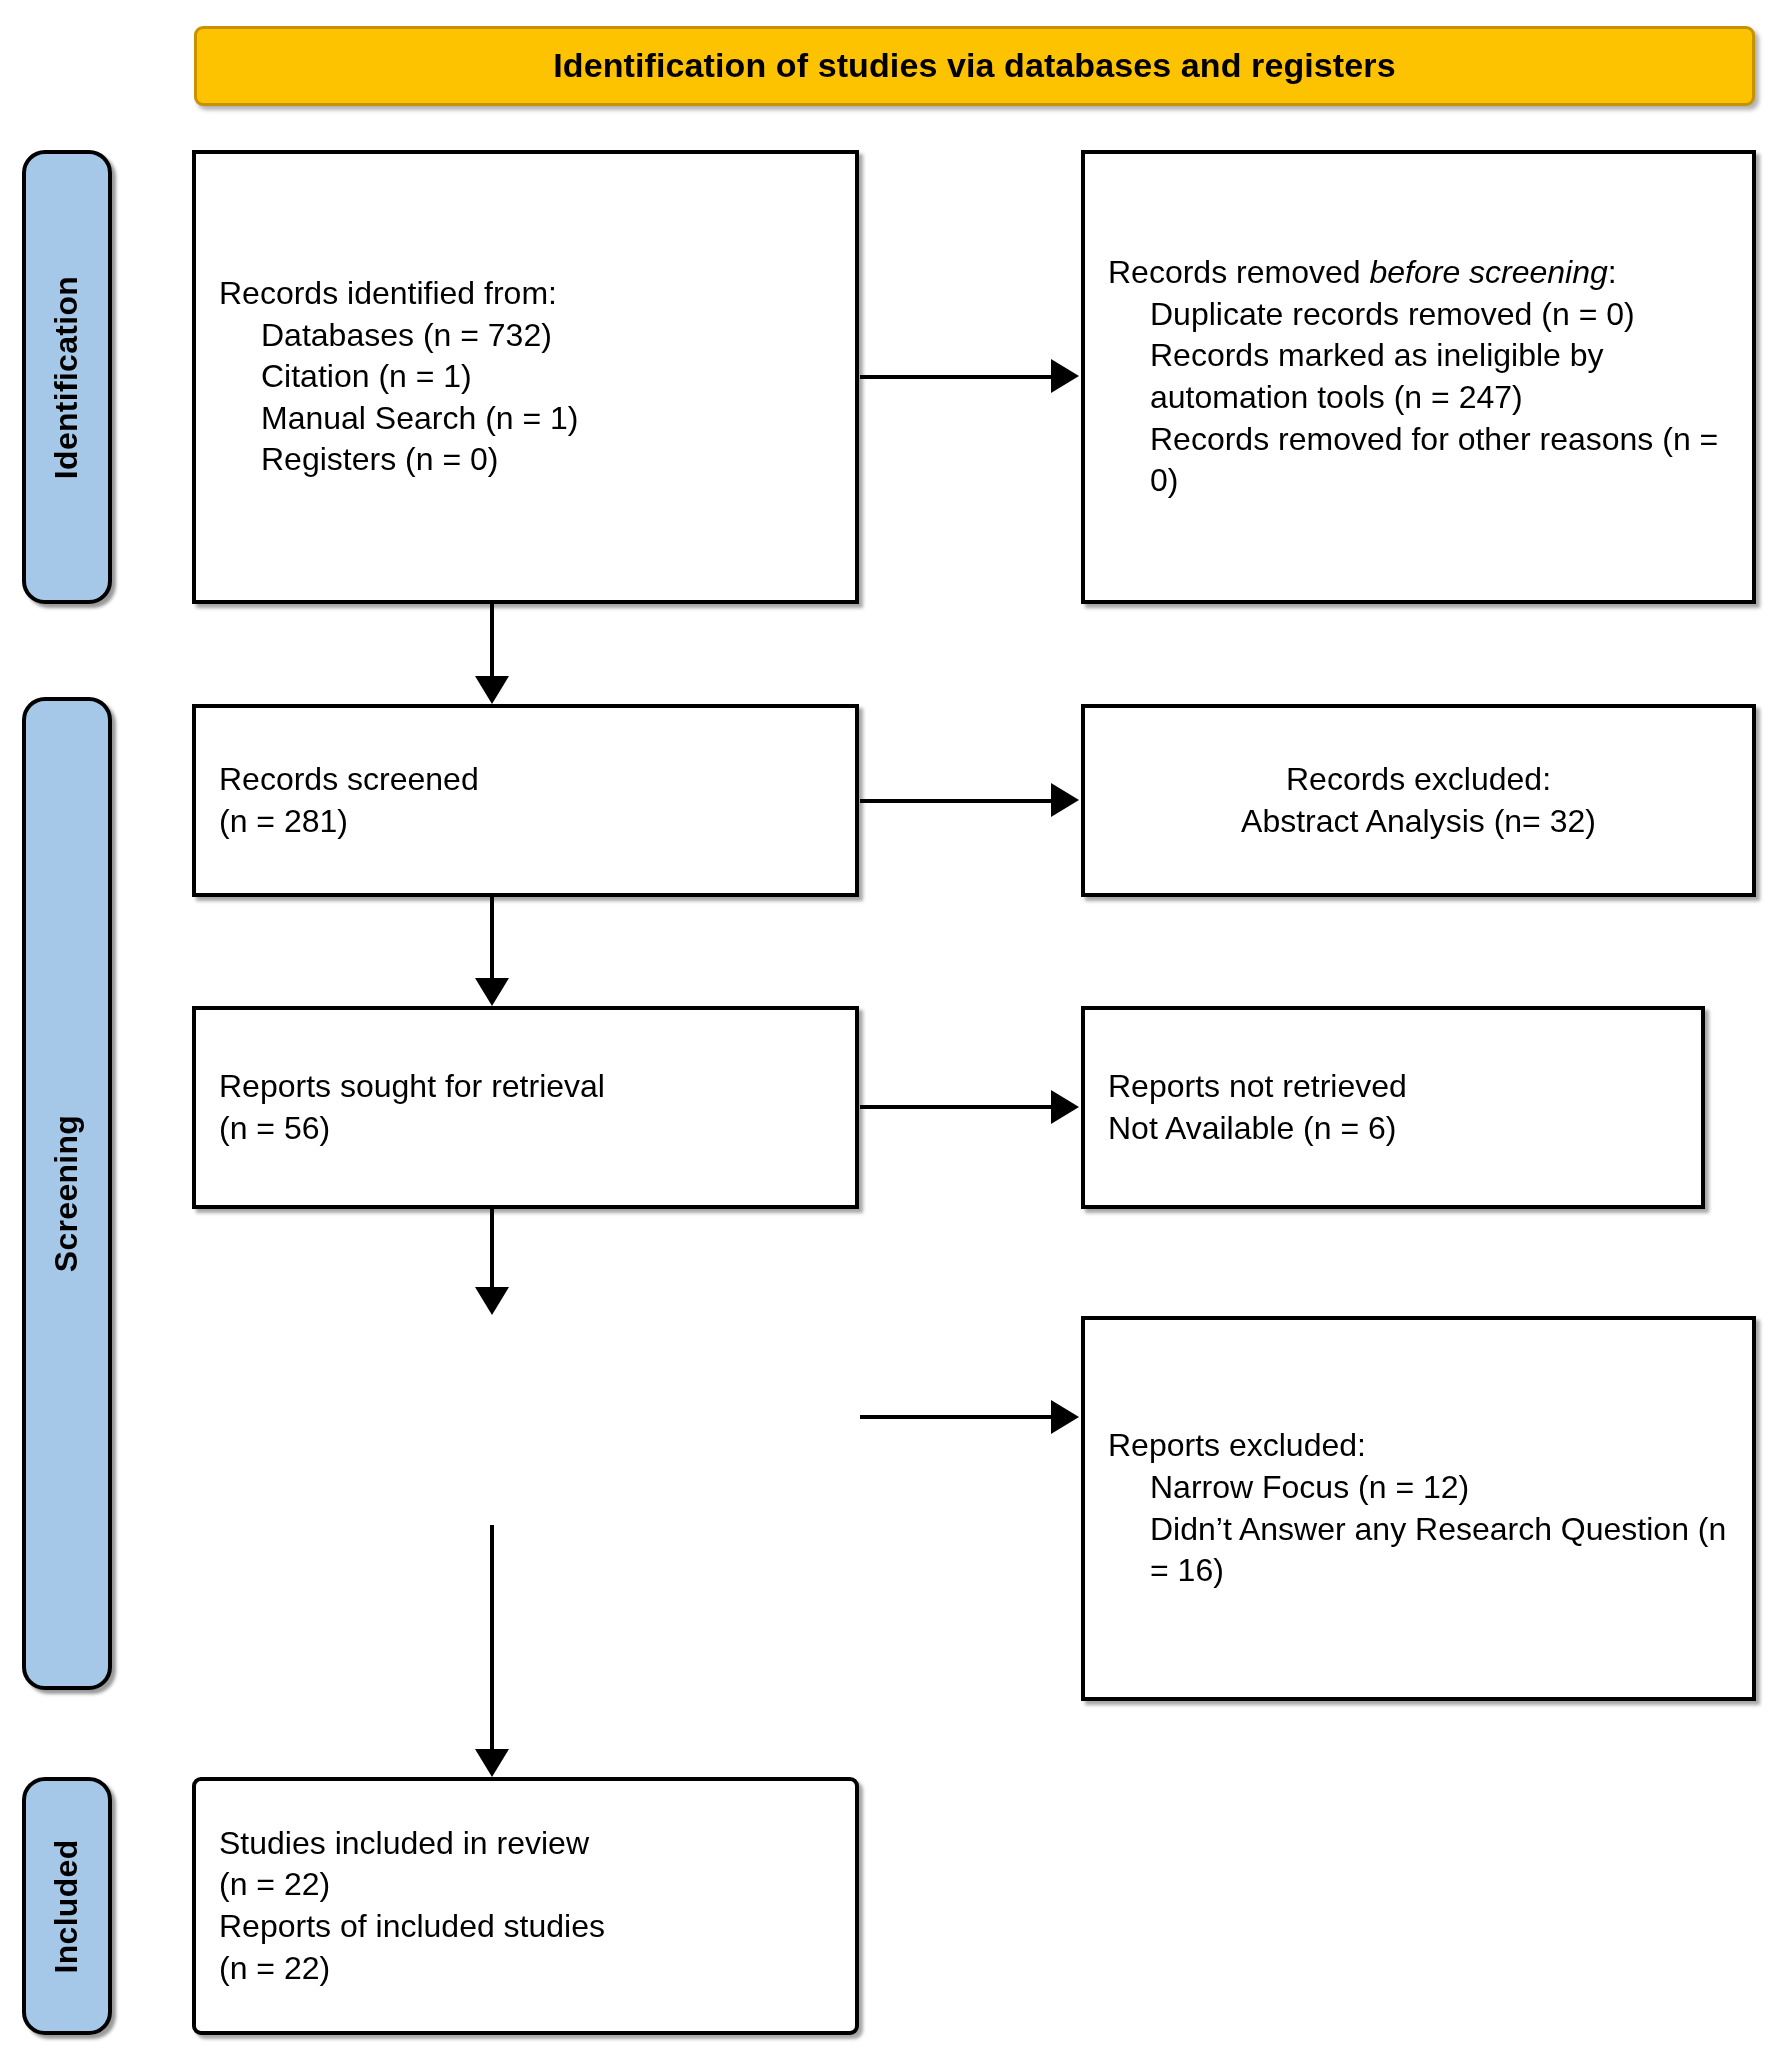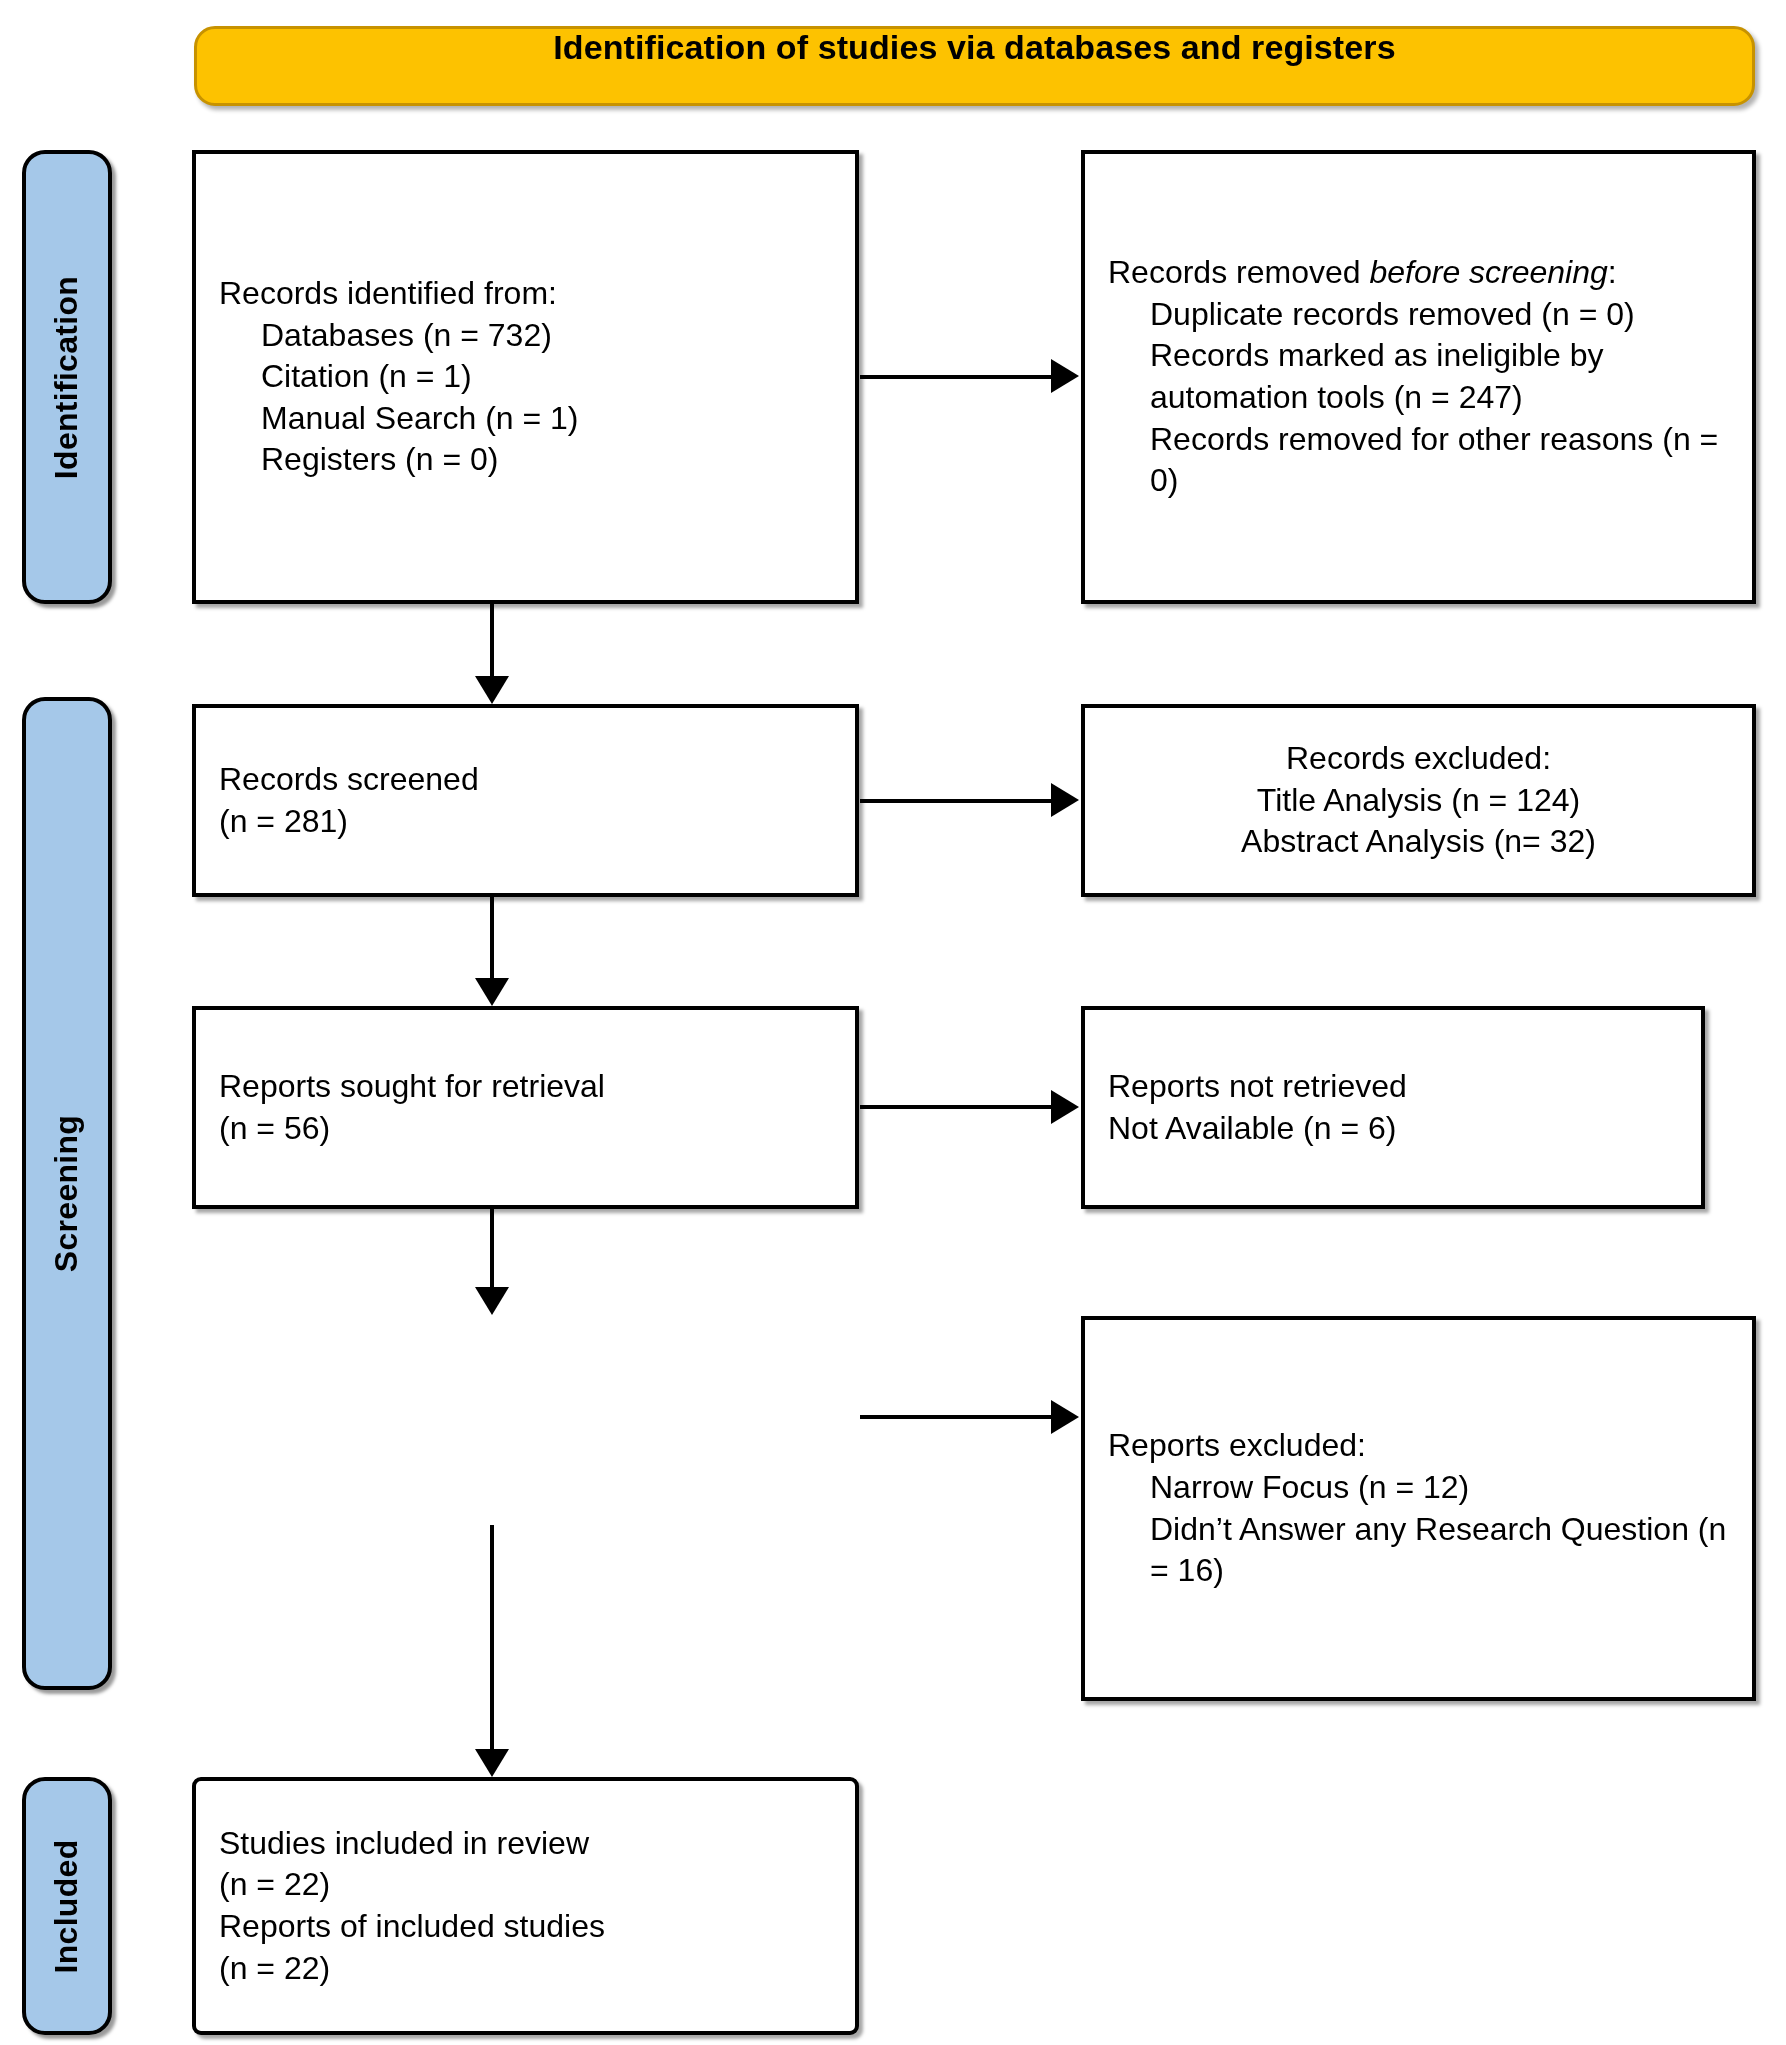--- a/index.html
+++ b/index.html
@@ -23,23 +23,24 @@
 
   
   .banner {
     position: absolute;
     left: 194px;
     top: 26px;
     width: 1561px;
     height: 80px;
     background: #FDC200;
     border: 3.4px solid #C79200;
-    border-radius: 21px;
+    border-radius: 9px;
     box-sizing: border-box;
     display: flex;
+    align-items: center;
     justify-content: center;
     box-shadow: 3.4px 4px 4px rgba(0,0,0,0.30);
   }
   .banner-text {
     font-size: 34px;
     font-weight: bold;
     color: #000000;
     letter-spacing: 0.1px;
     text-align: center;
     line-height: 1.1;
@@ -170,21 +171,20 @@
     <p class="indent">Records removed for other reasons (n = 0)</p>
   </div>
 
   <div class="flow-box" id="box-screened">
     <p>Records screened</p>
     <p>(n = 281)</p>
   </div>
 
   <div class="flow-box" id="box-excluded-1">
     <p>Records excluded:</p>
-    <p>Title Analysis (n = 124)</p>
     <p>Abstract Analysis (n= 32)</p>
   </div>
 
   <div class="flow-box" id="box-sought">
     <p>Reports sought for retrieval</p>
     <p>(n = 56)</p>
   </div>
 
   <div class="flow-box" id="box-notretrieved">
     <p>Reports not retrieved</p>

